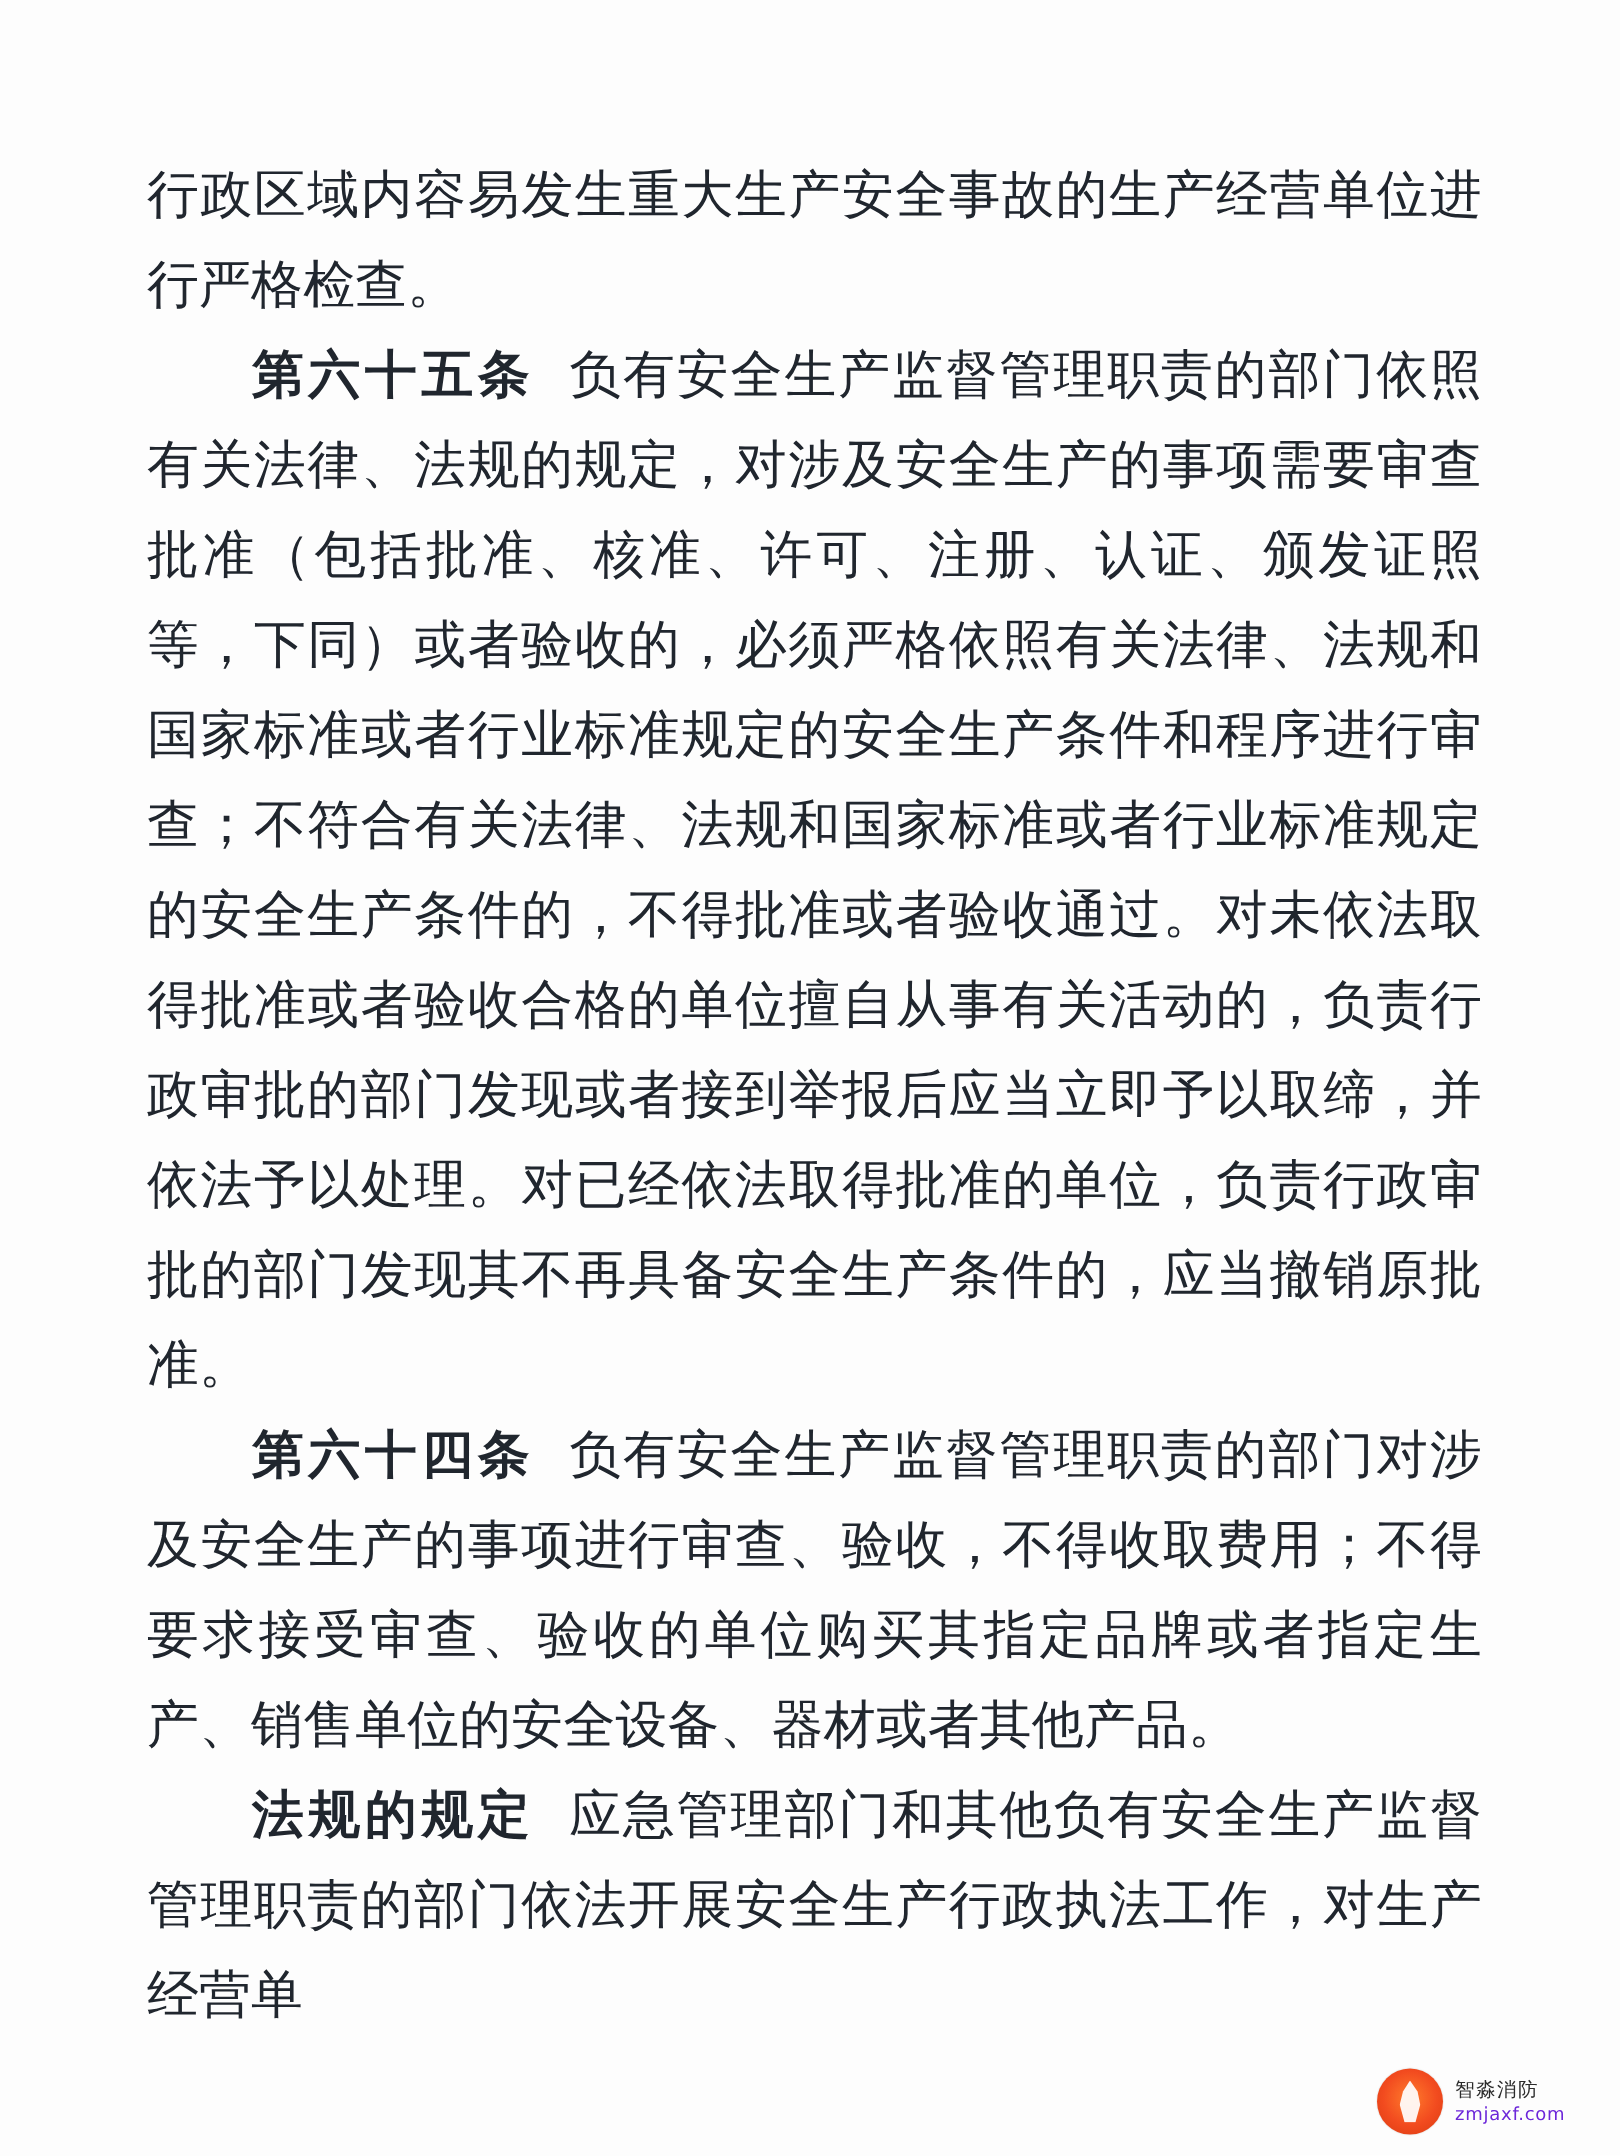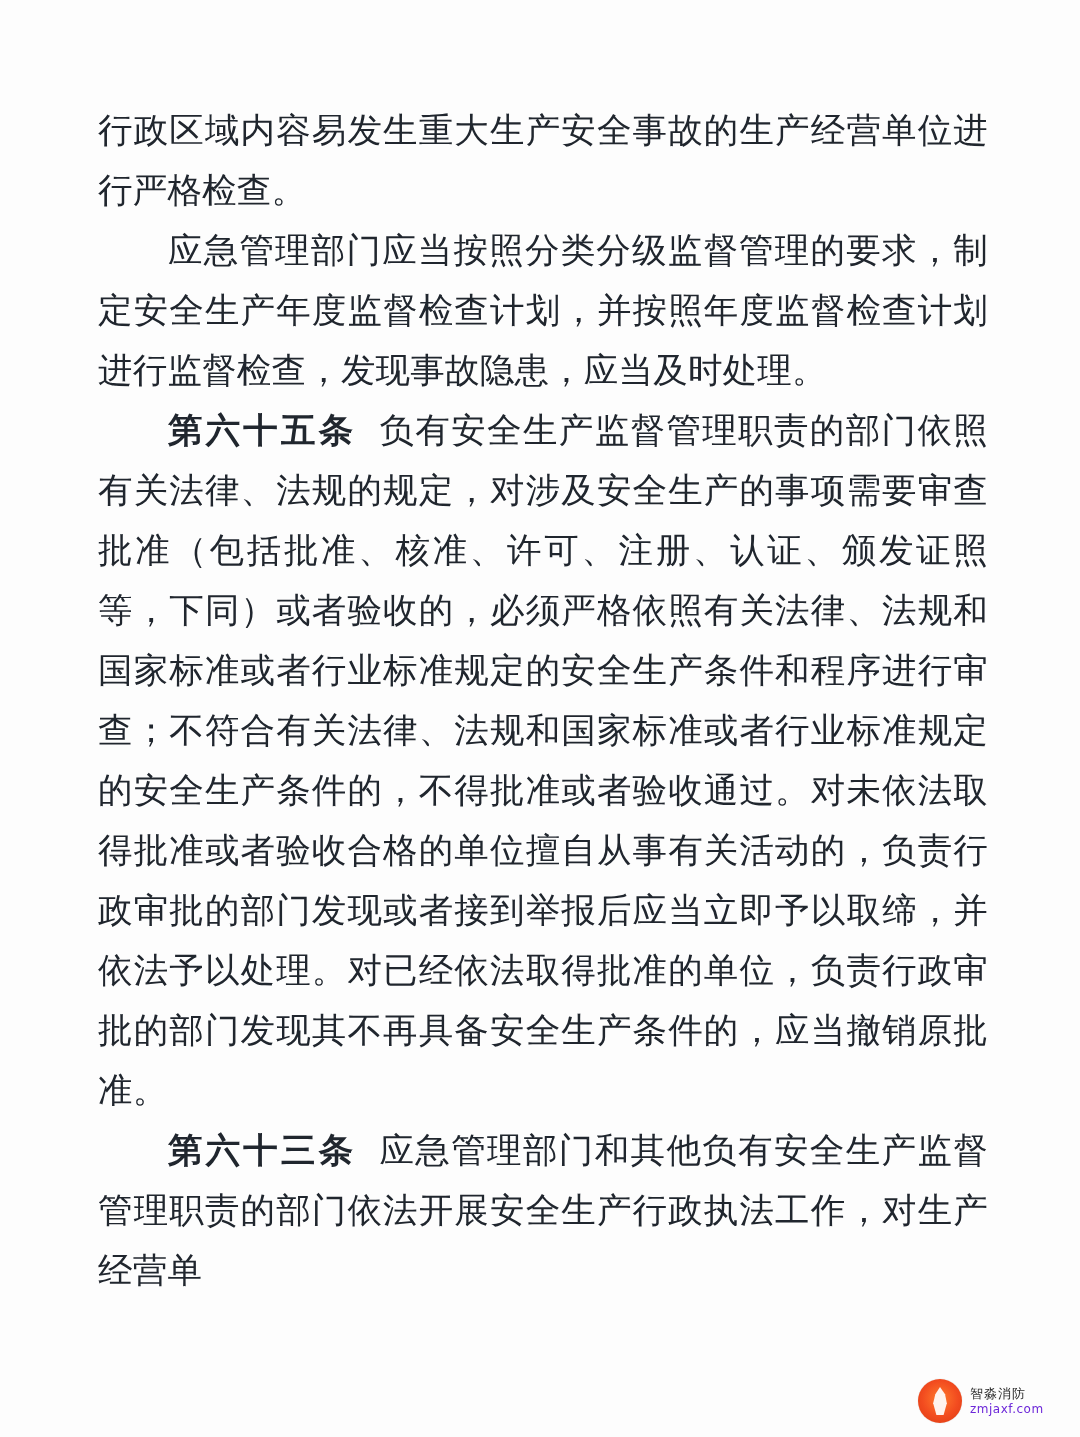--- a/index.html
+++ b/index.html
@@ -103,31 +103,31 @@
 </head>
 <body>
 
 <div class="page">
   <div class="content">
 
     <p class="para">
       <span>行政区域内容易发生重大生产安全事故的生产经营单位进行严格检查。</span>
     </p>
 
-    <p class="para indent">
-      <span>应急管理部门应当按照分类分级监督管理的要求，制定安全生产年度监督检查计划，并按照年度监督检查计划进行监督检查，发现事故隐患，应当及时处理。</span>
-    </p>
 
     <p class="para indent">
       <span class="article-no">第六十五条</span><span class="gap-after-no"></span><span>负有安全生产监督管理职责的部门依照有关法律、法规的规定，对涉及安全生产的事项需要审查批准（包括批准、核准、许可、注册、认证、颁发证照等，下同）或者验收的，必须严格依照有关法律、法规和国家标准或者行业标准规定的安全生产条件和程序进行审查；不符合有关法律、法规和国家标准或者行业标准规定的安全生产条件的，不得批准或者验收通过。对未依法取得批准或者验收合格的单位擅自从事有关活动的，负责行政审批的部门发现或者接到举报后应当立即予以取缔，并依法予以处理。对已经依法取得批准的单位，负责行政审批的部门发现其不再具备安全生产条件的，应当撤销原批准。</span>
     </p>
 
+    <p class="para indent">
+      <span class="article-no">第六十四条</span><span class="gap-after-no"></span><span>负有安全生产监督管理职责的部门对涉及安全生产的事项进行审查、验收，不得收取费用；不得要求接受审查、验收的单位购买其指定品牌或者指定生产、销售单位的安全设备、器材或者其他产品。</span>
+    </p>
 
     <p class="para indent">
-      <span class="article-no">第六十三条</span><span class="gap-after-no"></span><span>应急管理部门和其他负有安全生产监督管理职责的部门依法开展安全生产行政执法工作，对生产经营单</span>
+      <span class="article-no">法规的规定</span><span class="gap-after-no"></span><span>应急管理部门和其他负有安全生产监督管理职责的部门依法开展安全生产行政执法工作，对生产经营单</span>
     </p>
 
   </div>
 
   <div class="watermark">
     <div class="wm-badge"></div>
     <div class="wm-text">
       <span class="wm-title">智淼消防</span>
       <span class="wm-sub">zmjaxf.com</span>
     </div>

